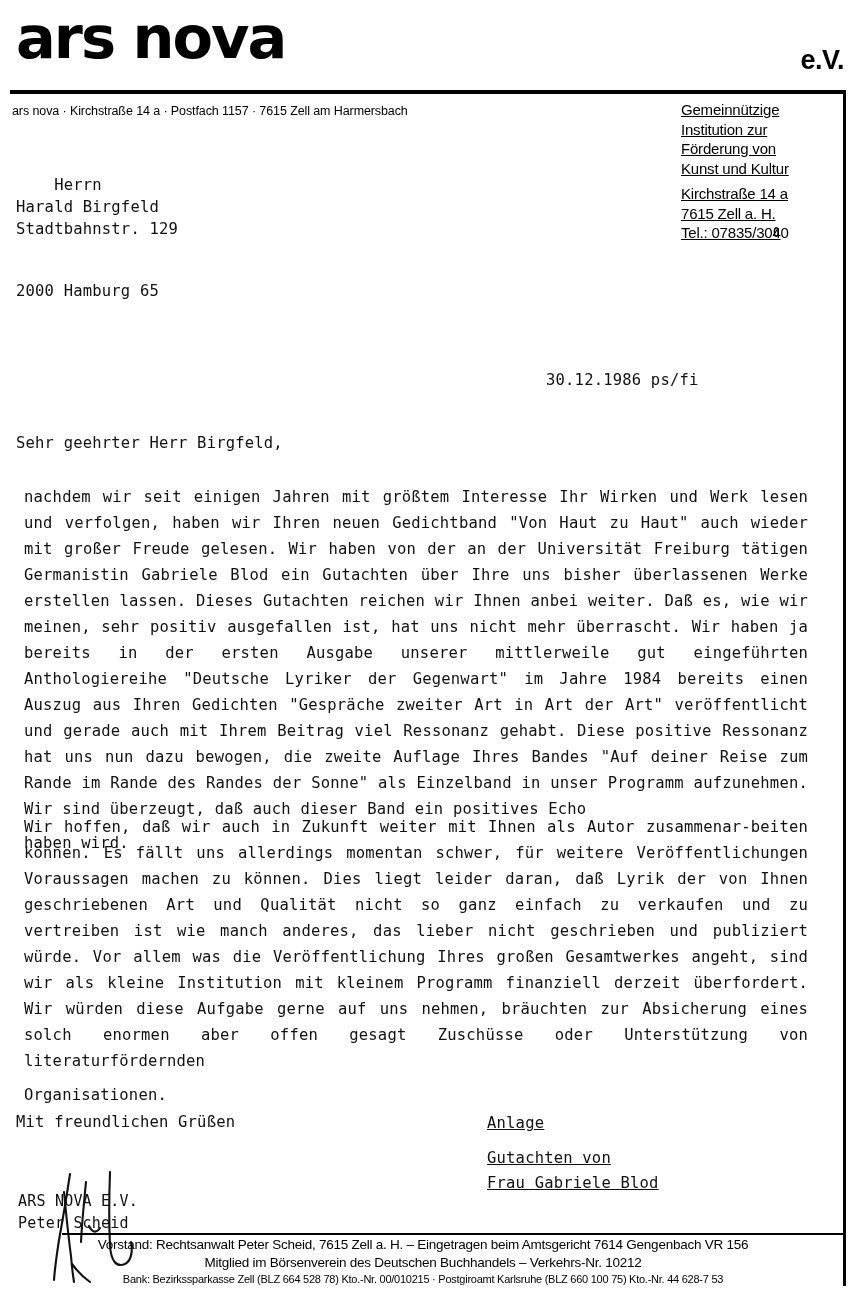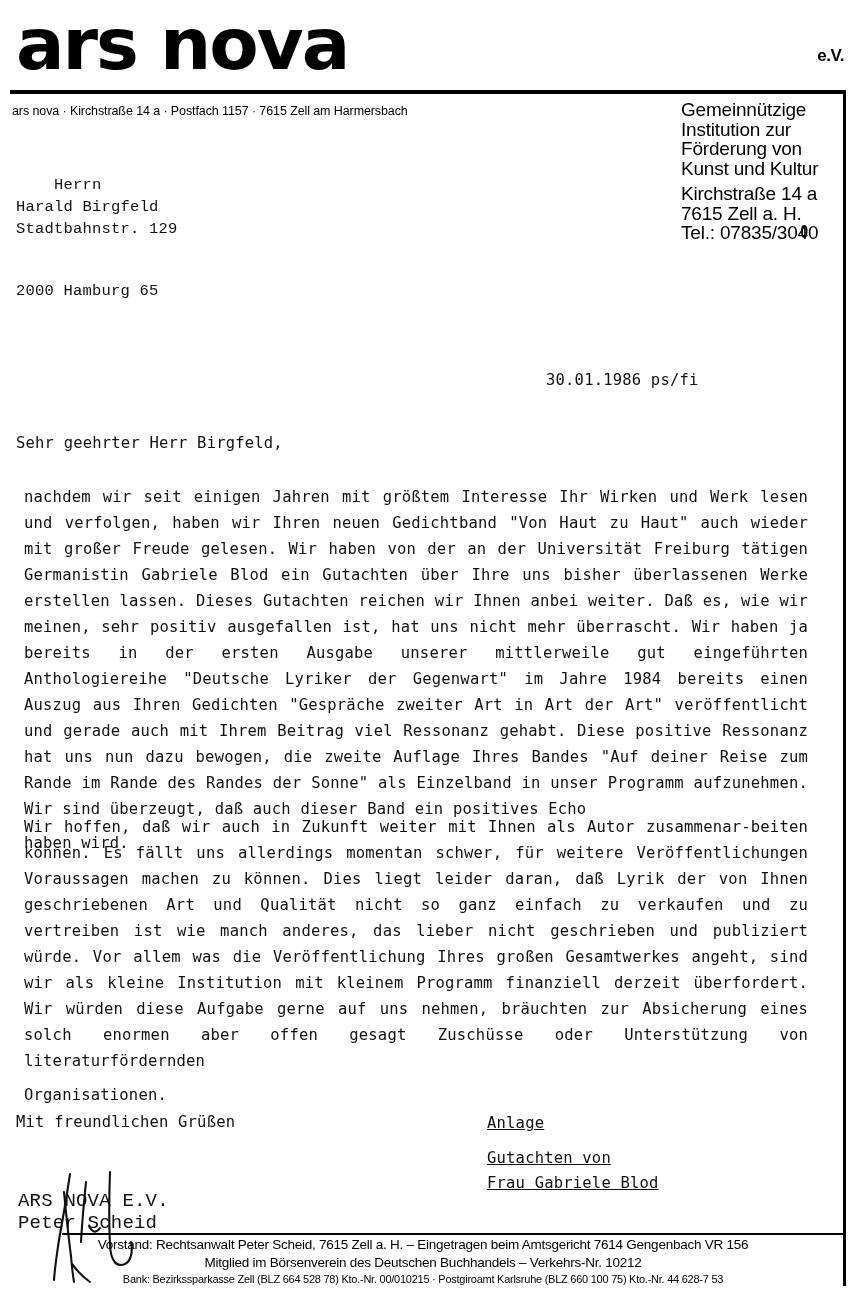--- a/index.html
+++ b/index.html
@@ -21,33 +21,33 @@
     overflow: hidden;
   }
 
   
   .logo-wordmark {
     position: absolute;
     left: 16px;
     top: 8px;
     font-family: "DejaVu Sans", sans-serif;
     font-weight: bold;
-    font-size: 72px;
+    font-size: 59px;
     line-height: 1;
     letter-spacing: -2px;
     color: #000;
     -webkit-font-smoothing: none;
   }
   .logo-ev {
     position: absolute;
     right: 10px;
     top: 47px;
     font-family: "Liberation Sans", sans-serif;
     font-weight: bold;
-    font-size: 17px;
+    font-size: 27px;
     line-height: 1;
     letter-spacing: -0.5px;
   }
   .rule-top {
     position: absolute;
     left: 10px;
     top: 90px;
     width: 835px;
     height: 4px;
     background: #000;
@@ -68,23 +68,24 @@
     font-size: 12.5px;
     letter-spacing: -0.1px;
     white-space: nowrap;
   }
 
   
   .info-block {
     position: absolute;
     left: 681px;
     top: 100px;
-    font-size: 19px;
+    font-size: 15px;
     line-height: 19.5px;
     letter-spacing: -0.2px;
+    text-decoration: underline;
   }
   .info-block .grp2 { margin-top: 6px; }
   .info-block div { white-space: nowrap; }
   .tel-overstrike {
     position: relative;
     display: inline-block;
   }
   .tel-overstrike .ov {
     position: absolute;
     left: -9px;
@@ -99,21 +100,20 @@
     font-size: 15.5px;
     letter-spacing: 0.2px;
     color: #111;
   }
   .addr {
     position: absolute;
     left: 16px;
     top: 152px;
     line-height: 22px;
     white-space: pre;
-    font-family: Liberation Mono, monospace;
   }
   .addr .city { display: block; margin-top: 18px; }
 
   .dateline {
     position: absolute;
     left: 546px;
     top: 371px;
     white-space: nowrap;
   }
 
@@ -157,22 +157,21 @@
     margin-bottom: 10px;
   }
   .enclosure div { white-space: nowrap; }
 
   .sig-typed {
     position: absolute;
     left: 18px;
     top: 1190px;
     line-height: 22px;
     white-space: pre;
-    font-size: 19px;
-    font-family: Liberation Mono, monospace;
+    font-size: 15px;
   }
 
   
   .signature-mark {
     position: absolute;
     left: 26px;
     top: 1168px;
     width: 180px;
     height: 115px;
     pointer-events: none;
@@ -222,21 +221,21 @@
     <div><span>Tel.: 07835/304</span><span class="tel-overstrike"><span>0</span><span class="ov">0</span></span></div>
   </div>
 
   <div class="tw addr">
     <span>Herrn</span>
 <span>Harald Birgfeld</span>
 <span>Stadtbahnstr. 129</span>
     <span class="city">2000 Hamburg 65</span>
   </div>
 
-  <div class="tw dateline">30.01.1986 ps/fi</div>
+  <div class="tw dateline">30.12.1986 ps/fi</div>
 
   <div class="tw salutation">Sehr geehrter Herr Birgfeld,</div>
 
   <div class="tw body-block" id="para1">
     <p>nachdem wir seit einigen Jahren mit größtem Interesse Ihr Wirken und Werk lesen und verfolgen, haben wir Ihren neuen Gedichtband "Von Haut zu Haut" auch wieder mit großer Freude gelesen. Wir haben von der an der Universität Freiburg tätigen Germanistin Gabriele Blod ein Gutachten über Ihre uns bisher überlassenen Werke erstellen lassen. Dieses Gutachten reichen wir Ihnen anbei weiter. Daß es, wie wir meinen, sehr positiv ausgefallen ist, hat uns nicht mehr überrascht. Wir haben ja bereits in der ersten Ausgabe unserer mittlerweile gut eingeführten Anthologiereihe "Deutsche Lyriker der Gegenwart" im Jahre 1984 bereits einen Auszug aus Ihren Gedichten "Gespräche zweiter Art in Art der Art" veröffentlicht und gerade auch mit Ihrem Beitrag viel Ressonanz gehabt. Diese positive Ressonanz hat uns nun dazu bewogen, die zweite Auflage Ihres Bandes "Auf deiner Reise zum Rande im Rande des Randes der Sonne" als Einzelband in unser Programm aufzunehmen. Wir sind überzeugt, daß auch dieser Band ein positives Echo</p>
     <p class="last-line">haben wird.</p>
   </div>
 
   <div class="tw body-block" id="para2">
     <p>Wir hoffen, daß wir auch in Zukunft weiter mit Ihnen als Autor zusammenar-beiten können. Es fällt uns allerdings momentan schwer, für weitere Veröffentlichungen Voraussagen machen zu können. Dies liegt leider daran, daß Lyrik der von Ihnen geschriebenen Art und Qualität nicht so ganz einfach zu verkaufen und zu vertreiben ist wie manch anderes, das lieber nicht geschrieben und publiziert würde. Vor allem was die Veröffentlichung Ihres großen Gesamtwerkes angeht, sind wir als kleine Institution mit kleinem Programm finanziell derzeit überfordert. Wir würden diese Aufgabe gerne auf uns nehmen, bräuchten zur Absicherung eines solch enormen aber offen gesagt Zuschüsse oder Unterstützung von literaturfördernden</p>

